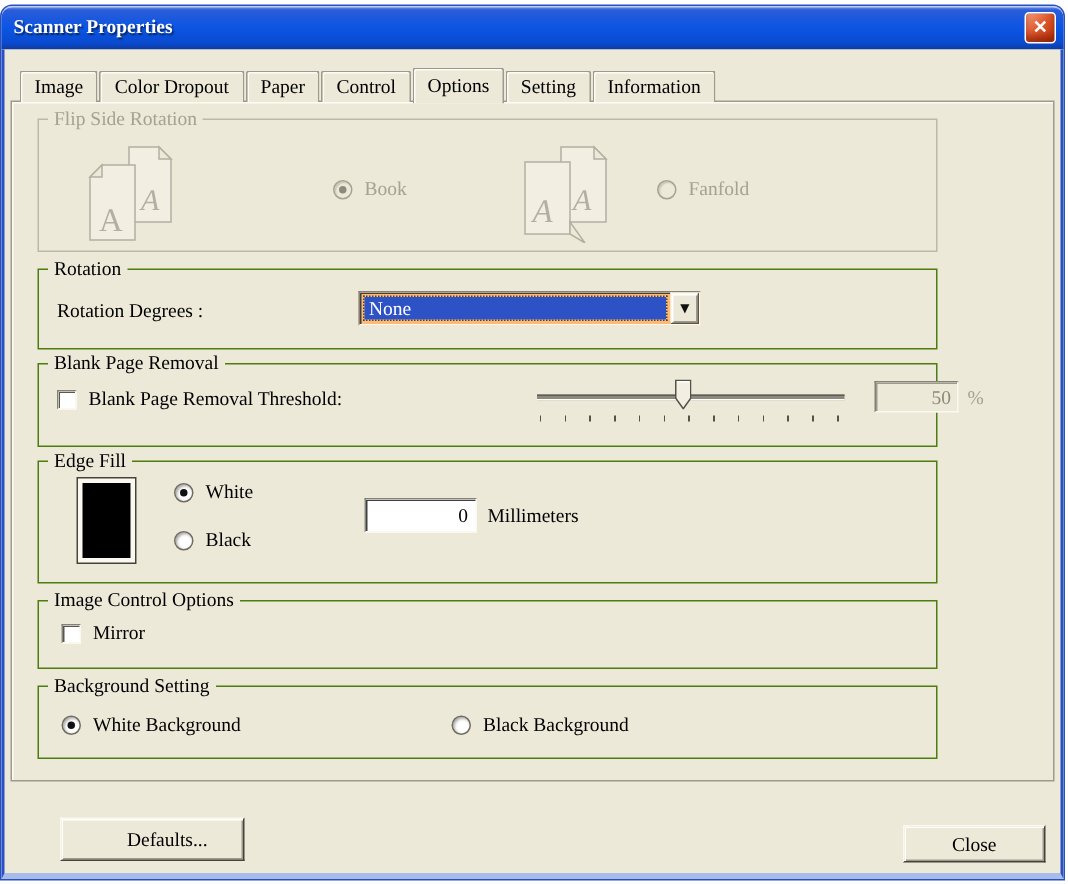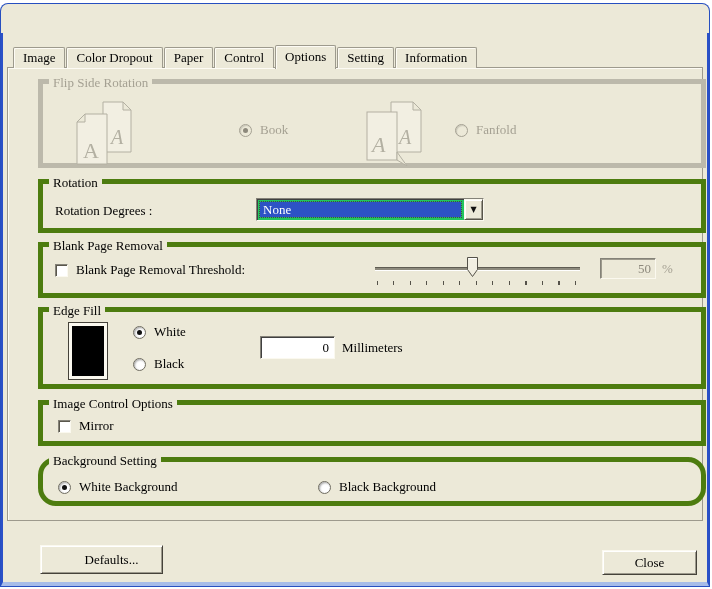--- a/index.html
+++ b/index.html
@@ -22,37 +22,37 @@
   
   .tabs{position:absolute;left:10px;top:12px;display:flex;align-items:flex-end;z-index:3;font-family:Liberation Serif, serif;}
   .tab{height:20px;line-height:20px;padding:0 9px;background:#ece9d8;
     border:1px solid #9d9a8d;border-bottom:none;border-radius:2px 2px 0 0;
     box-shadow:inset 1px 1px 0 #fdfbf4;margin-right:1px;cursor:pointer;white-space:nowrap;}
   .tab.active{height:23px;line-height:22px;position:relative;z-index:4;margin-bottom:-1px;}
   .tabpage{position:absolute;left:4px;top:34px;width:696px;height:454px;box-sizing:border-box;
     border:1px solid #9d9a8d;box-shadow:inset 1px 1px 0 #fdfbf4;background:#ece9d8;z-index:2;}
 
   
-  .group{position:absolute;left:30px;width:668px;border:5px solid #4d7c0f;box-sizing:border-box;}
+  .group{position:absolute;left:17px;width:600px;border:1px solid #4d7c0f;box-sizing:border-box;}
   .legend{position:absolute;top:-9px;left:6px;background:#ece9d8;padding:0 4px;line-height:16px;}
   .group.disabled{border-color:#bcb9ab;}
   .group.disabled .legend{color:#a5a193;}
   .disabled-text{color:#a5a193;}
 
   
   .radio{width:13px;height:13px;border-radius:50%;background:#fff;border:1px solid #6f6c60;
     box-sizing:border-box;position:relative;box-shadow:inset 1px 1px 2px rgba(0,0,0,.35);flex:0 0 auto;}
   .radio.checked::after{content:"";position:absolute;left:3px;top:3px;width:5px;height:5px;border-radius:50%;background:#111;}
   .radio.disabled{background:#ece9d8;border-color:#a5a193;box-shadow:inset 1px 1px 1px rgba(0,0,0,.15);}
   .radio.disabled.checked::after{background:#8d897c;}
   .checkbox{width:13px;height:13px;background:#fff;border:1px solid;border-color:#848278 #fbf9ef #fbf9ef #848278;
     box-shadow:inset 1px 1px 0 #5a574c;box-sizing:border-box;flex:0 0 auto;}
   .ctlrow{position:absolute;display:flex;align-items:center;gap:8px;}
 
-  .combo{position:absolute;display:flex;background:#22c55e;border:1px solid;box-sizing:border-box;
+  .combo{position:absolute;display:flex;background:#fdba74;border:1px solid;box-sizing:border-box;
     border-color:#848278 #fbf9ef #fbf9ef #848278;box-shadow:inset 1px 1px 0 #404040;cursor:pointer;}
   .combo-inner{flex:1;margin:2px;border:1px dotted #444;display:flex;}
   .combo-sel{flex:1;background:#2d52c5;color:#fff;padding-left:3px;line-height:15px;}
   .combo-arrow{width:17px;background:#ece9d8;border:1px solid;border-color:#fbf9ef #58554a #58554a #fbf9ef;
     box-shadow:inset 1px 1px 0 #fff, inset -1px -1px 0 #9d9a8d;display:flex;align-items:center;justify-content:center;
     font-size:8px;color:#111;font-family:"DejaVu Sans", sans-serif;}
 
   .slider-track{position:absolute;height:2px;background:#8d8a7d;border-bottom:1px solid #fff;border-top:1px solid #5f5c52;}
   .slider-thumb{position:absolute;width:11px;height:20px;}
   .ticks{position:absolute;height:4px;
@@ -72,20 +72,26 @@
     box-shadow:inset 1px 1px 0 #fff, inset -1px -1px 0 #9d9a8d;
     display:flex;align-items:center;justify-content:center;cursor:pointer;
     font-family:"Liberation Serif", serif;font-size:13px;}
   .pagelabel{position:absolute;white-space:nowrap;}
 </style>
 </head>
 <body>
 
 <div class="window">
 
+  <div class="titlebar">
+    <span class="titletext">Scanner Properties</span>
+    <div class="closebtn">
+      <span>✕</span>
+    </div>
+  </div>
 
   <div class="winbody">
 
     <div class="tabs">
       <span class="tab">Image</span>
       <span class="tab">Color Dropout</span>
       <span class="tab">Paper</span>
       <span class="tab">Control</span>
       <span class="tab active">Options</span>
       <span class="tab">Setting</span>
@@ -169,21 +175,21 @@
       </div>
 
       <div class="group" style="top:332px;height:46px;">
         <span class="legend">Image Control Options</span>
         <div class="ctlrow" style="left:15px;top:13px;">
           <span class="checkbox"></span>
           <span>Mirror</span>
         </div>
       </div>
 
-      <div class="group" style="top:389px;height:49px;border-radius:18px;">
+      <div class="group" style="top:389px;height:49px;">
         <span class="legend">Background Setting</span>
         <div class="ctlrow" style="left:15px;top:17px;">
           <span class="radio checked"></span>
           <span>White Background</span>
         </div>
         <div class="ctlrow" style="left:275px;top:17px;">
           <span class="radio"></span>
           <span>Black Background</span>
         </div>
       </div>

